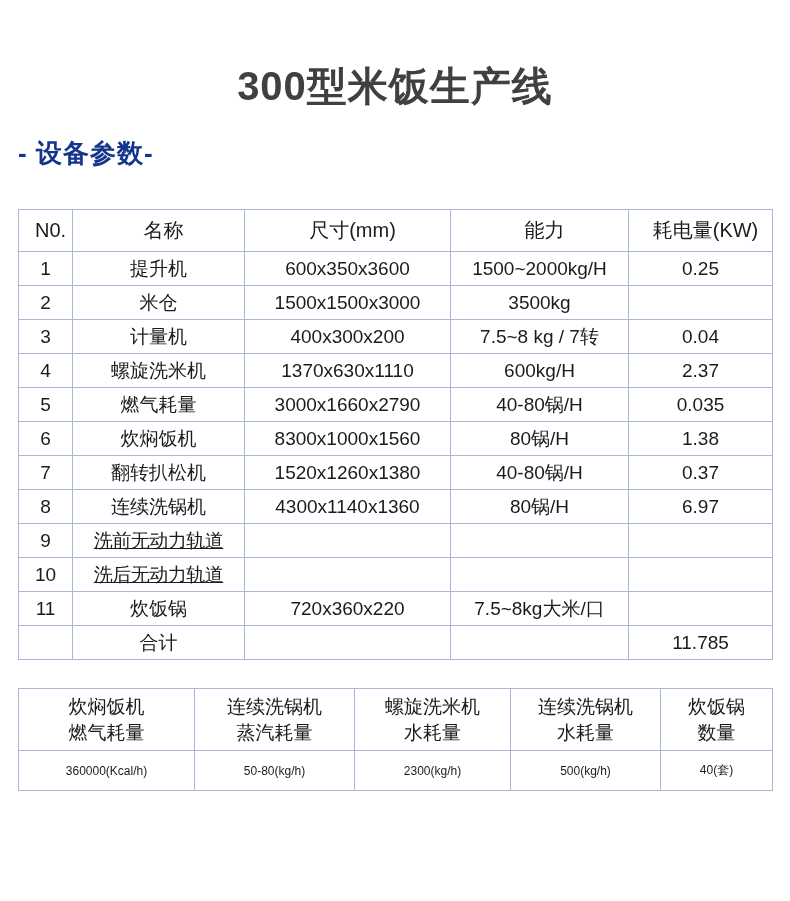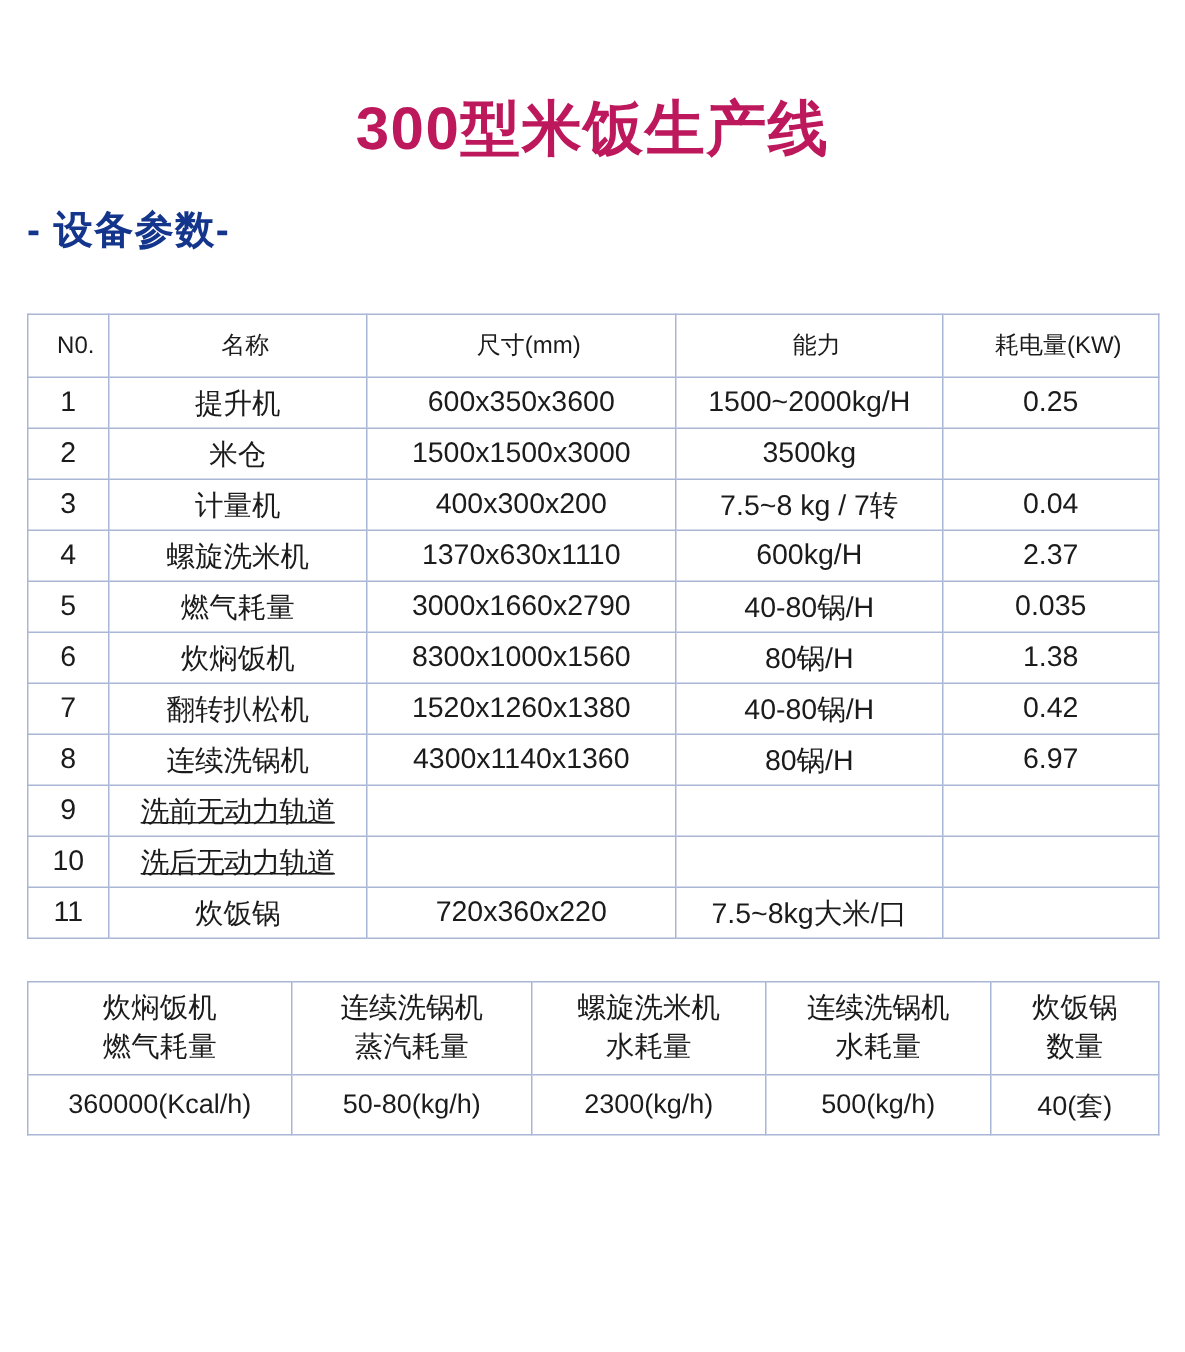--- a/index.html
+++ b/index.html
@@ -18,21 +18,21 @@
     width: 790px;
     height: 901px;
     position: relative;
     box-sizing: border-box;
     padding: 0 18px;
   }
   .title {
     text-align: center;
     font-size: 40px;
     font-weight: bold;
-    color: #be185d;
+    color: #404040;
     letter-spacing: 1px;
     margin-top: 62px;
     line-height: 1.2;
   }
   .subtitle {
     text-align: left;
     font-size: 26px;
     font-weight: bold;
     color: #14358c;
     margin-top: 26px;
@@ -56,21 +56,21 @@
     font-size: 19px;
     font-weight: normal;
     color: #1b1b1b;
     padding: 2px 2px;
     box-sizing: border-box;
     overflow: hidden;
     white-space: nowrap;
   }
   .main-table thead td {
     height: 42px;
-    font-size: 16px;
+    font-size: 20px;
     padding-left: 12px;
   }
   .col-no { width: 54px; }
   .col-name { width: 172px; }
   .col-size { width: 206px; }
   .col-cap { width: 178px; }
   .col-pow { width: 144px; }
 
   .name-tight {
     font-size: 18px;
@@ -90,21 +90,21 @@
     box-sizing: border-box;
     overflow: hidden;
   }
   .spec-table .head-cell {
     height: 62px;
     line-height: 1.35;
   }
   .spec-table .val-cell {
     height: 40px;
     white-space: nowrap;
-    font-size: 18px;
+    font-size: 12px;
     margin-top: 34px;
   }
   .sc1 { width: 176px; }
   .sc2 { width: 160px; }
   .sc3 { width: 156px; }
   .sc4 { width: 150px; }
   .sc5 { width: 112px; }
 </style>
 </head>
 <body>
@@ -172,21 +172,21 @@
         <td>炊焖饭机</td>
         <td>8300x1000x1560</td>
         <td>80锅/H</td>
         <td>1.38</td>
       </tr>
       <tr>
         <td>7</td>
         <td>翻转扒松机</td>
         <td>1520x1260x1380</td>
         <td>40-80锅/H</td>
-        <td>0.42</td>
+        <td>0.37</td>
       </tr>
       <tr>
         <td>8</td>
         <td>连续洗锅机</td>
         <td>4300x1140x1360</td>
         <td>80锅/H</td>
         <td>6.97</td>
       </tr>
       <tr>
         <td>9</td>
@@ -201,20 +201,27 @@
         <td></td>
         <td></td>
         <td></td>
       </tr>
       <tr>
         <td>11</td>
         <td>炊饭锅</td>
         <td>720x360x220</td>
         <td>7.5~8kg大米/口</td>
         <td></td>
+      </tr>
+      <tr>
+        <td></td>
+        <td>合计</td>
+        <td></td>
+        <td></td>
+        <td>11.785</td>
       </tr>
     </tbody>
   </table>
 
   <table class="spec-table">
     <colgroup>
       <col class="sc1">
         <col class="sc2">
         <col class="sc3">
         <col class="sc4">

